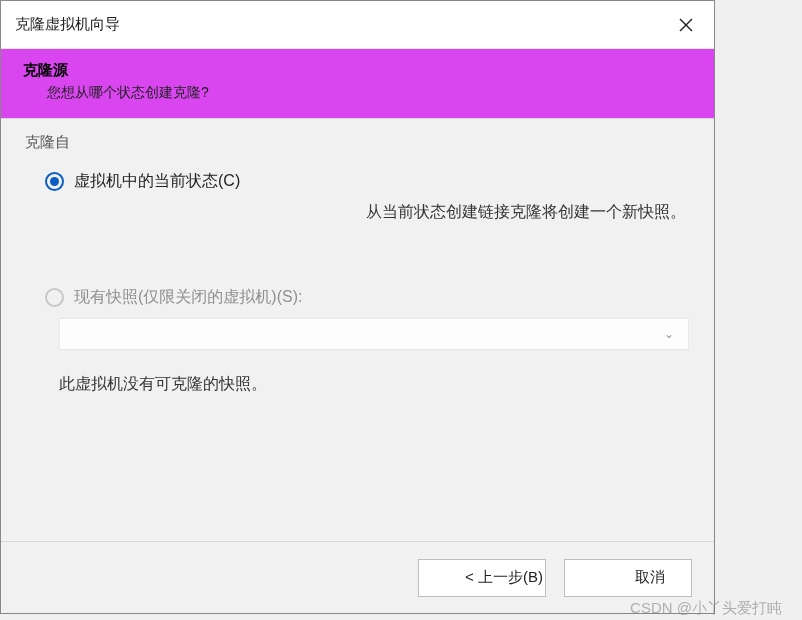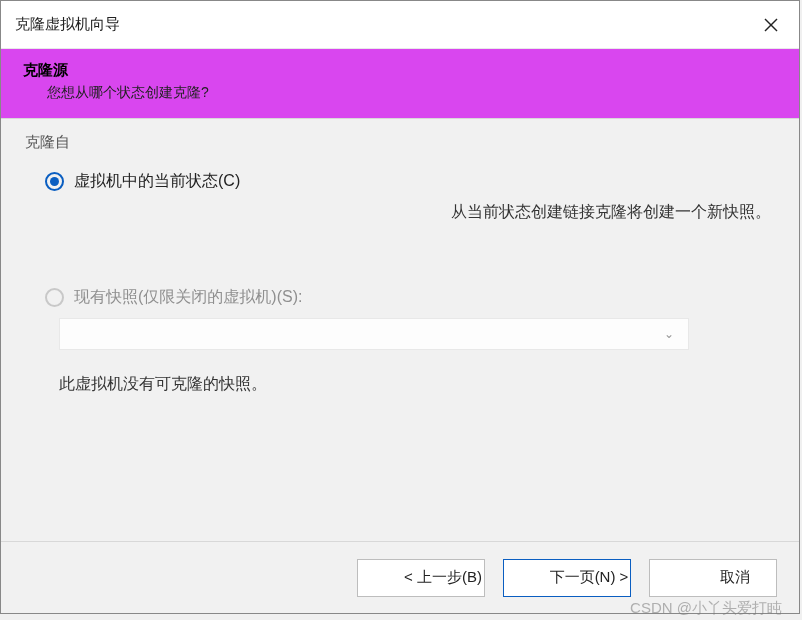--- a/index.html
+++ b/index.html
@@ -5,21 +5,21 @@
     * { box-sizing: border-box; margin: 0; padding: 0; }
     body {
       font-family: "Microsoft YaHei", "Segoe UI", sans-serif;
       background: #f0f0f0;
       width: 802px;
       height: 620px;
       overflow: hidden;
       position: relative;
     }
     .dialog {
-      width: 800px;
+      width: 715px;
       height: 614px;
       background: #fff;
       border: 1px solid #888;
       position: relative;
       display: flex;
       flex-direction: column;
     }
     .titlebar {
       height: 48px;
       display: flex;
@@ -215,18 +215,17 @@
       </div>
       <div class="dropdown">
         <span class="chev">⌄</span>
       </div>
       <div class="note">此虚拟机没有可克隆的快照。</div>
     </div>
   </div>
 
   <div class="footer">
     <button class="btn">&lt; 上一步(B)</button>
-    <button class="btn primary">下一页(N) &gt;</button>
     <button class="btn">取消</button>
   </div>
 </div>
 
 <div class="watermark">CSDN @小丫头爱打盹</div>
 
 </body></html>

